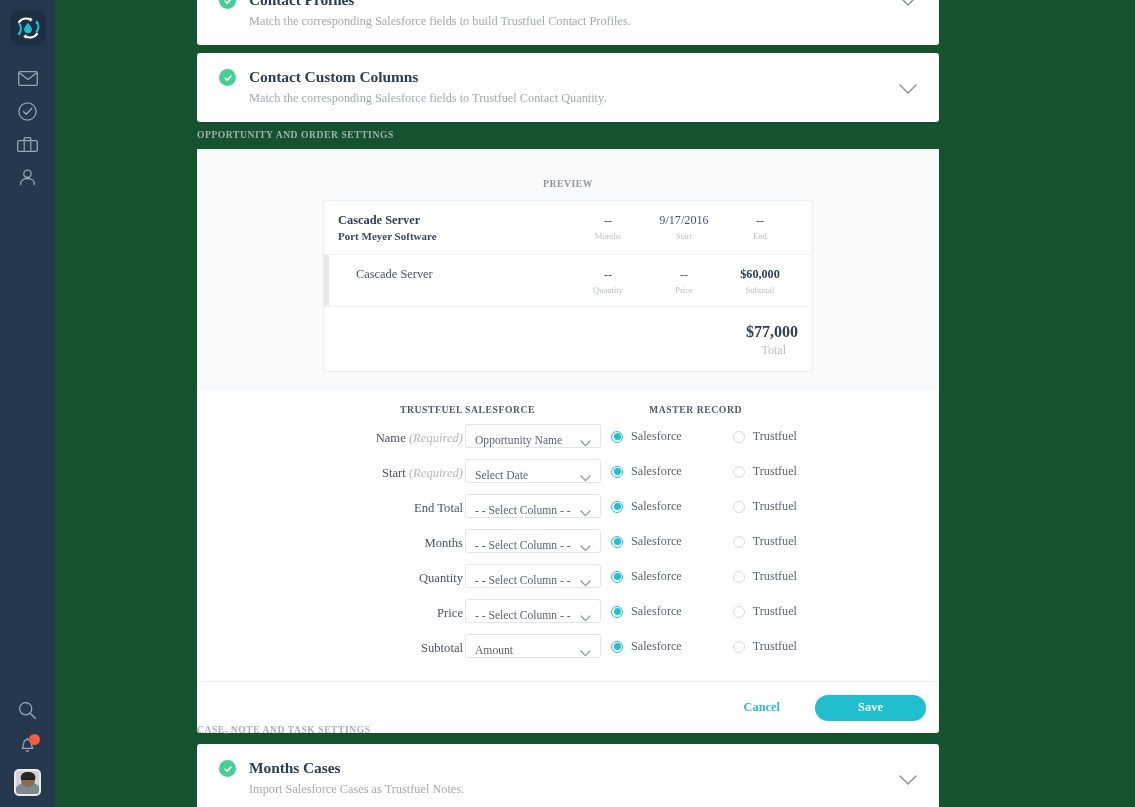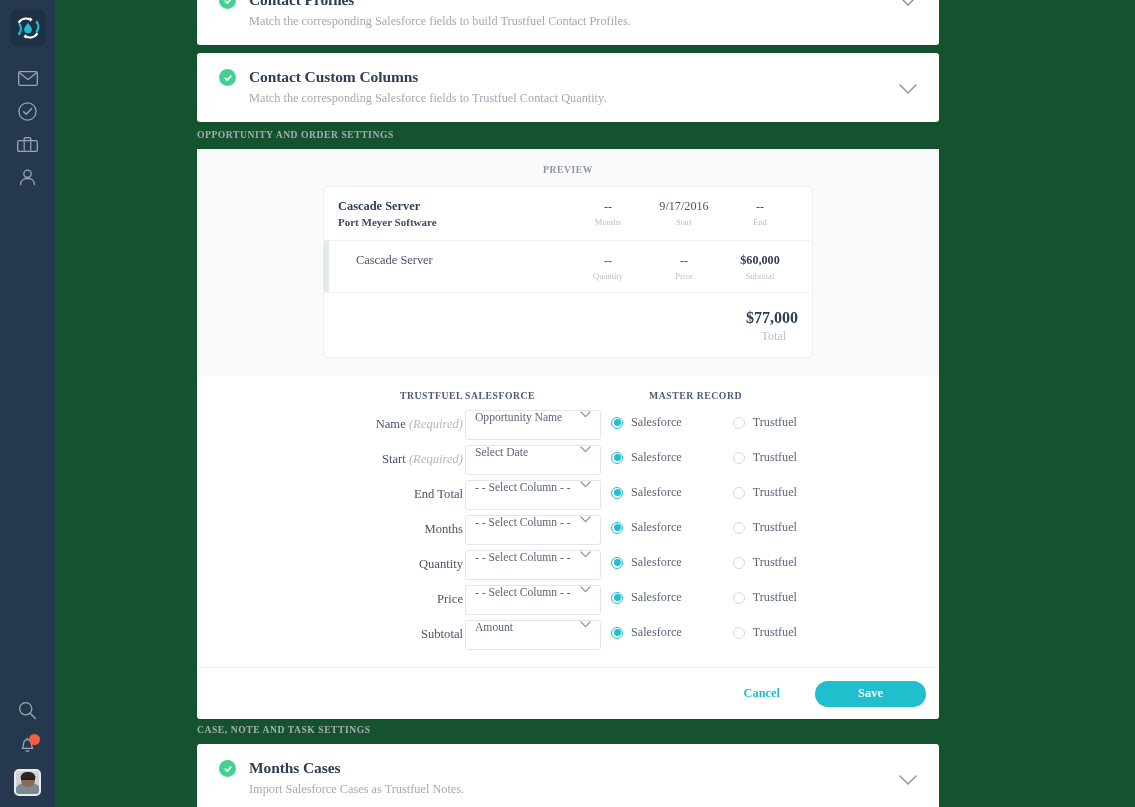--- a/index.html
+++ b/index.html
@@ -97,21 +97,21 @@
   .section-label {
     position: absolute; left: 142px;
     font-size: 9.6px; font-weight: bold; letter-spacing: 0.55px;
     color: #a9aeb6;
   }
 
   
   .preview-wrap {
     border-top: 1px solid #eceef0;
     background: #f9fafb;
-    padding: 14px 0 18px 0;
+    padding: 28px 0 18px 0;
   }
   .preview-label {
     text-align: center; font-size: 9.6px; font-weight: bold;
     letter-spacing: 0.6px; color: #8f96a3; margin-bottom: 11px;
   }
   .preview-card {
     width: 490px; margin: 0 auto;
     background: #fff; border: 1px solid #eceef0; border-radius: 2px;
   }
   .pv-row { position: relative; display: flex; align-items: flex-start; }
@@ -145,24 +145,24 @@
   .h-master { left: 416px; padding-left: 36px; }
 
   .form-row { position: relative; height: 35px; }
   .f-label {
     position: absolute; right: 476px; top: 7px;
     font-size: 12.6px; color: #4a5568; white-space: nowrap;
   }
   .f-label .req { color: #b2b7c0; font-style: italic; }
   .f-select {
     position: absolute; left: 268px; top: 0;
-    width: 136px; height: 30px;
+    width: 136px; height: 24px;
     border: 1px solid #e2e5e9; border-radius: 3px;
     background: #fff; cursor: pointer;
-    display: flex; align-items: flex-start;
+    display: flex; align-items: flex-end;
   }
   .f-select .val {
     flex: 1; font-size: 11.6px; color: #5b6576;
     padding-left: 9px; white-space: nowrap; overflow: hidden;
   }
   .f-select .cv { padding-right: 9px; display: flex; }
   .radios { position: absolute; left: 414px; top: 5px; display: flex; }
   .radio { display: flex; align-items: center; cursor: pointer; }
   .radio + .radio { margin-left: 51px; }
   .dot {

